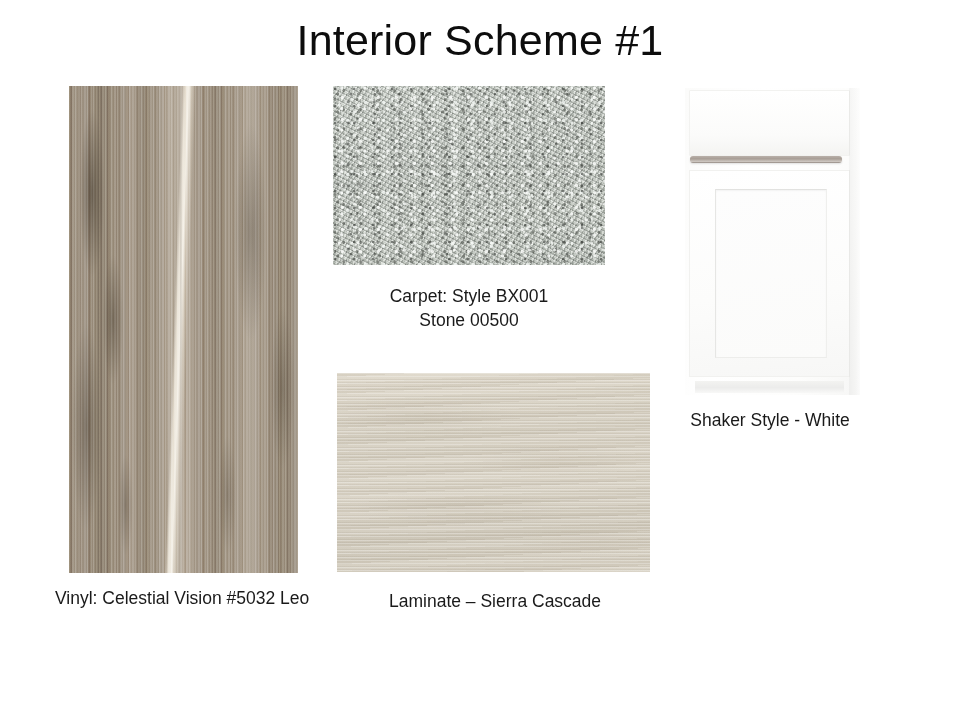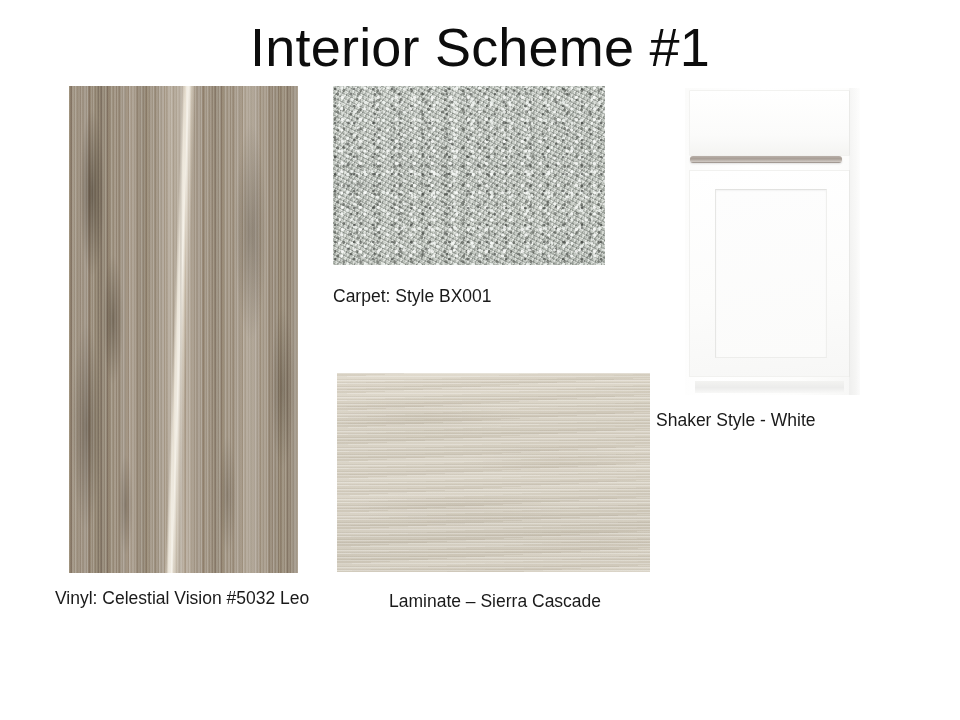--- a/index.html
+++ b/index.html
@@ -16,42 +16,42 @@
     color: #171717;
   }
 
   
   .board-title {
     position: absolute;
     left: 0;
     top: 16px;
     width: 960px;
     text-align: center;
-    font-size: 54px;
+    font-size: 43px;
     font-weight: 400;
     letter-spacing: 0.2px;
     line-height: 1.15;
     color: #0d0d0d;
   }
 
   
   .swatch {
     position: absolute;
     overflow: hidden;
   }
 
   
   .caption {
     position: absolute;
     font-size: 17.5px;
     line-height: 1.38;
     color: #1a1a1a;
     white-space: nowrap;
   }
-  .caption.center { text-align: left; }
+  .caption.center { text-align: center; }
 
   
   #vinyl-swatch {
     left: 69px;
     top: 86px;
     width: 229px;
     height: 487px;
     background-color: #9b9183;
     background-image:
       
@@ -273,20 +273,21 @@
   <div class="grain-figure"></div>
   <div class="grain-figure-b"></div>
   <div class="plank-joint j1"></div>
   <div class="plank-joint j2"></div>
 </div>
 <div class="caption" id="vinyl-caption">Vinyl: Celestial Vision #5032 Leo</div>
 
 <div class="swatch" id="carpet-swatch"></div>
 <div class="caption center" id="carpet-caption">
   <div>Carpet: Style BX001</div>
+  <div>Stone 00500</div>
 </div>
 
 <div class="swatch" id="laminate-swatch"></div>
 <div class="caption" id="laminate-caption">Laminate – Sierra Cascade</div>
 
 <div class="swatch" id="cabinet-swatch">
   <div class="drawer-front"></div>
   <div class="bar-pull"></div>
   <div class="shaker-door">
     <div class="shaker-panel"></div>

